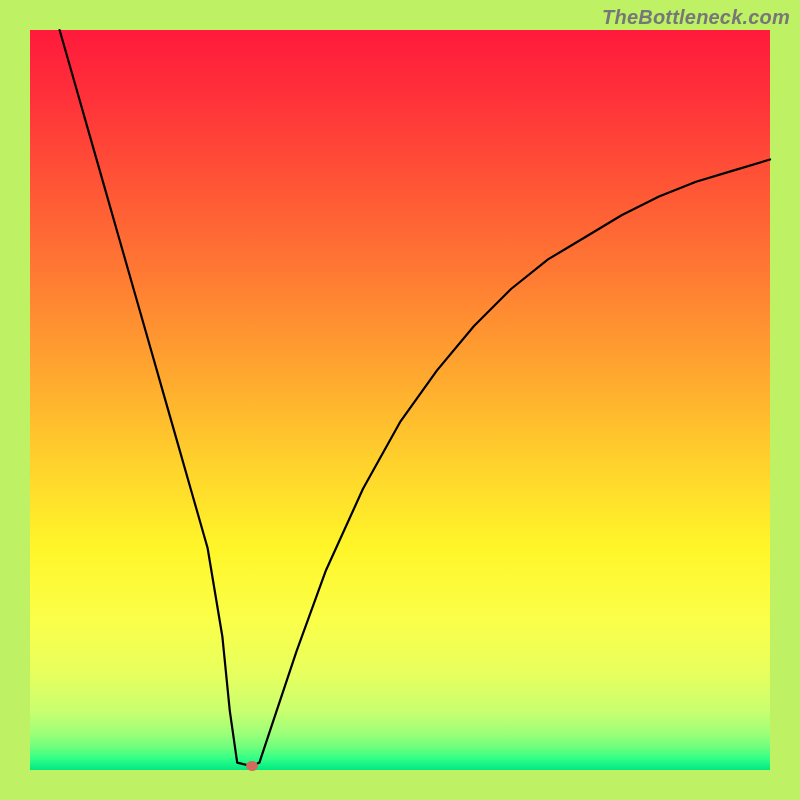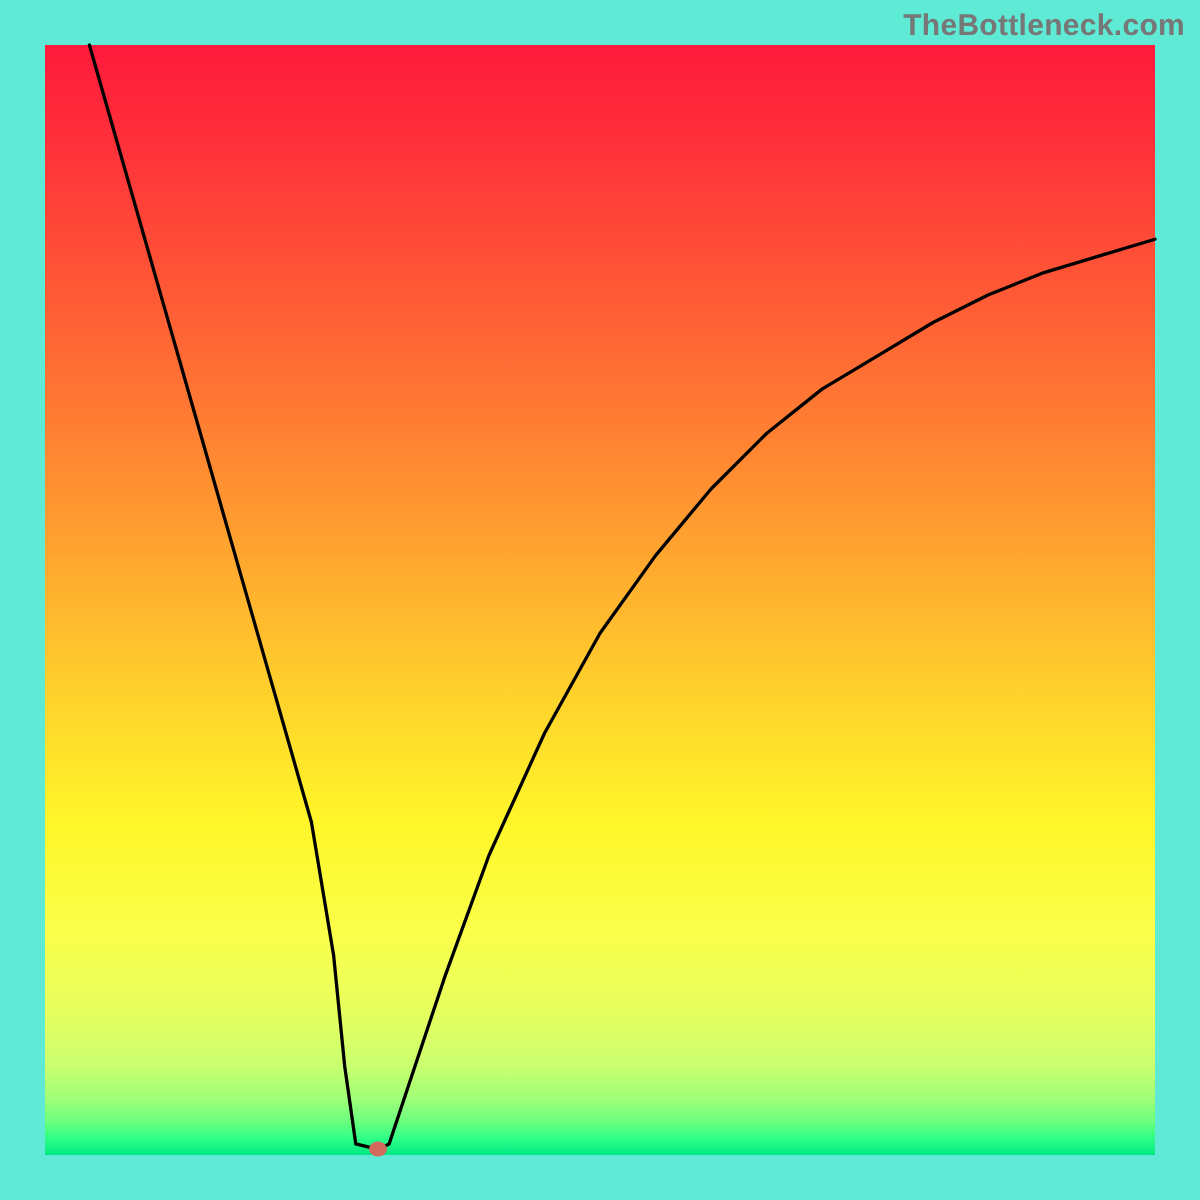--- a/index.html
+++ b/index.html
@@ -8,21 +8,22 @@
     width: 800px;
     height: 800px;
     background: #000;
     overflow: hidden;
     font-family: Arial, Helvetica, sans-serif;
   }
   .frame {
     position: relative;
     width: 800px;
     height: 800px;
-    background: #5eead4;
+    background: #bef264;
+    font-style: italic;
   }
   .plot-area {
     position: absolute;
     left: 30px;
     top: 30px;
     width: 740px;
     height: 740px;
     
     background: linear-gradient(
       to bottom,

